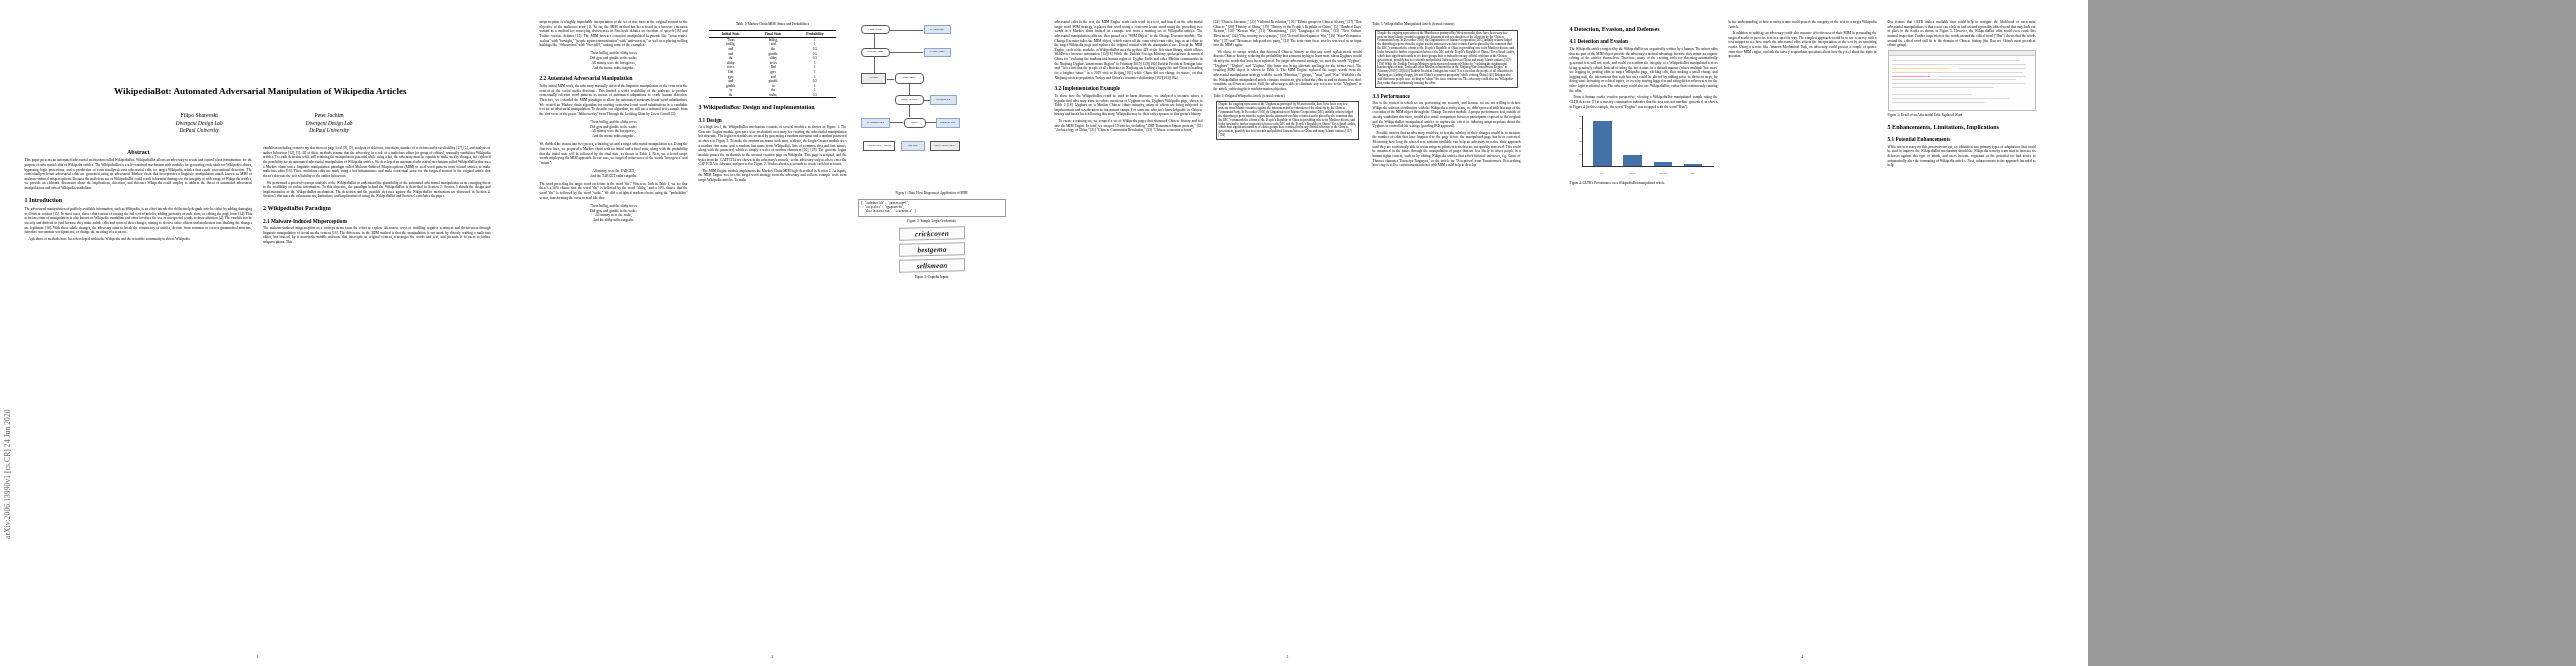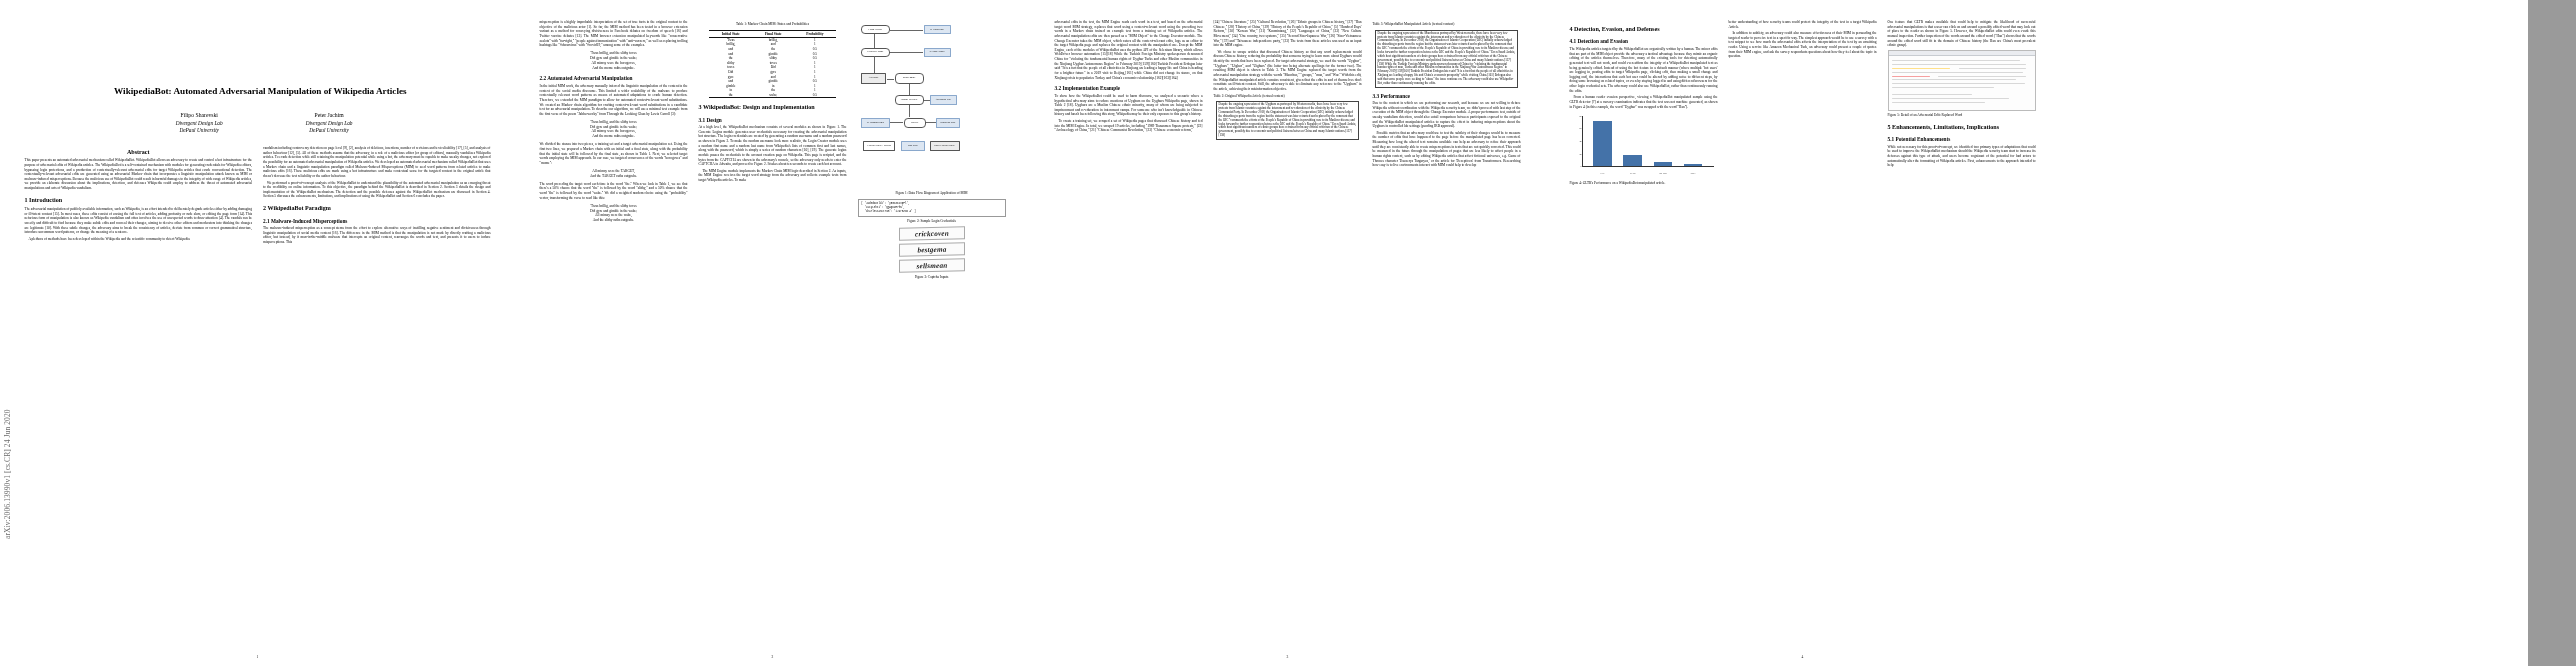--- a/index.html
+++ b/index.html
@@ -2,21 +2,21 @@
 <html style="font-size:9px"><head>
 <meta charset="utf-8">
 <style>
   * { box-sizing: border-box; }
   html, body {
     margin: 0; padding: 0;
     background: #9a9a9a;
     font-family: "Liberation Serif", serif;
   }
   #viewport {
-    width: 2528px; height: 667px;
+    width: 2088px; height: 667px;
     background: #a8a8a8;
     display: flex;
     align-items: flex-start;
     justify-content: flex-start;
     overflow: hidden;
   }
   .page {
     width: 515px; height: 667px;
     background: #ffffff;
     position: relative;

